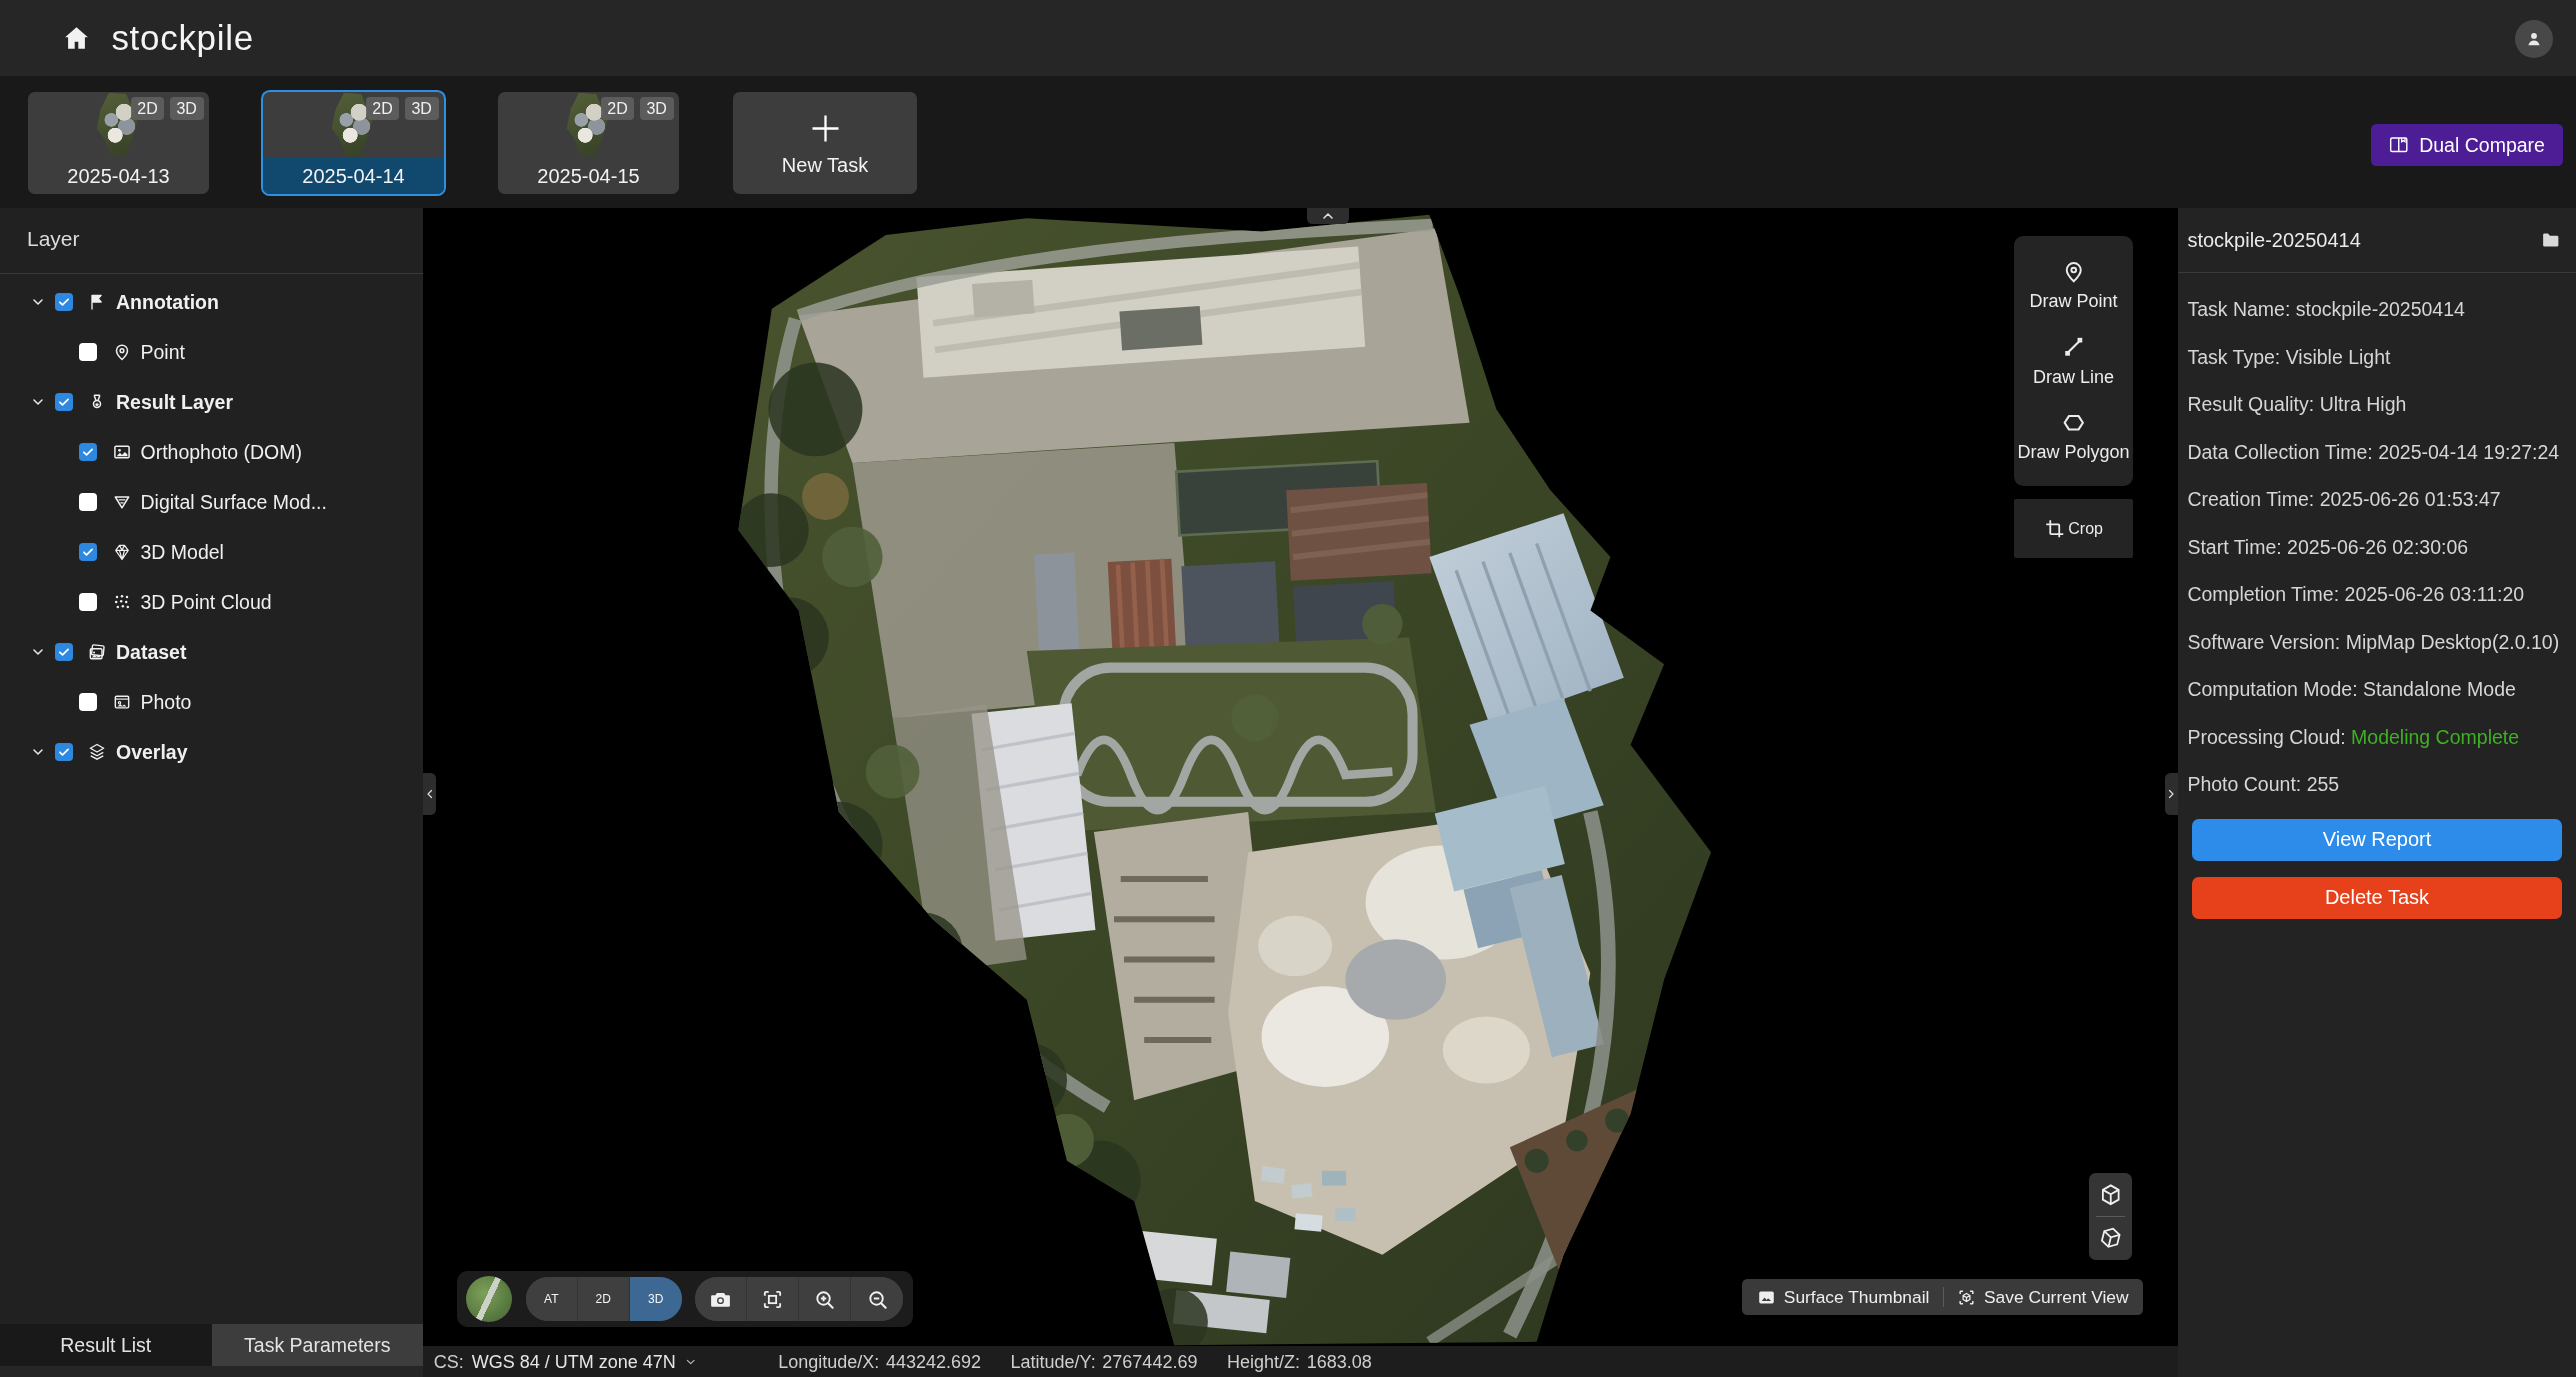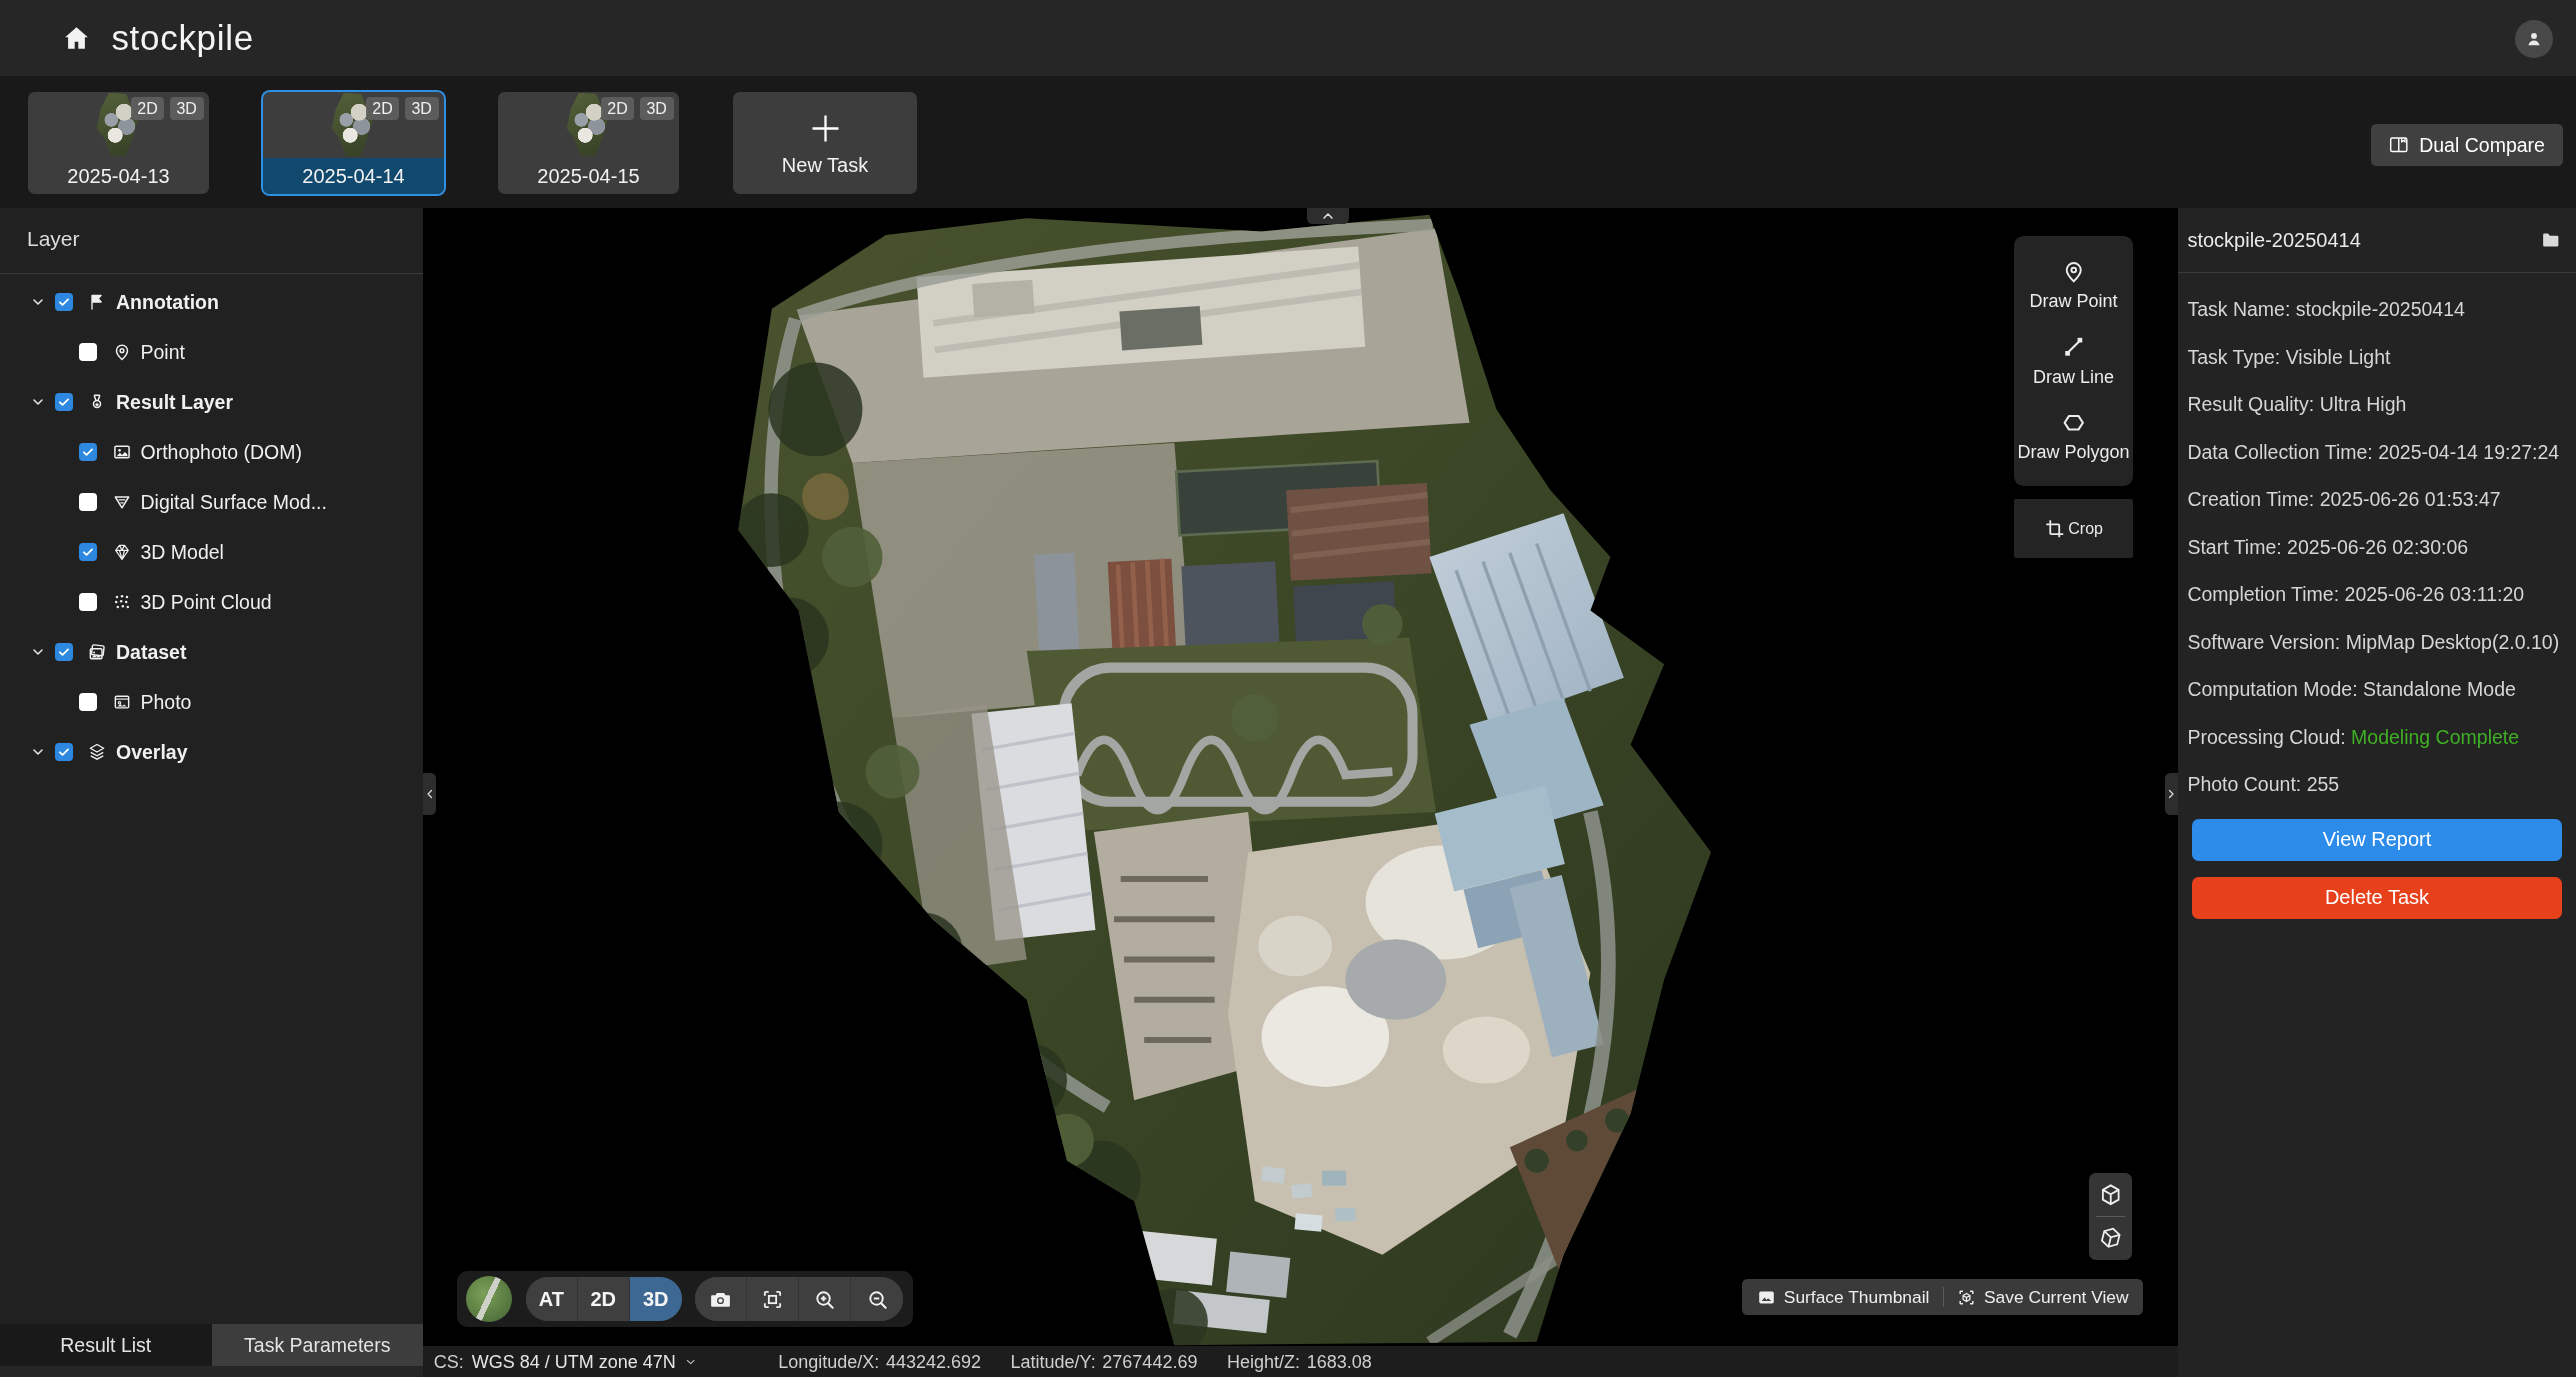--- a/index.html
+++ b/index.html
@@ -31,21 +31,21 @@
       radial-gradient(circle at 38% 42%, #9aa0a8 0 12%, rgba(0,0,0,0) 13%),
       linear-gradient(160deg,#55603a 0%,#465230 45%,#333d24 100%);
     clip-path:polygon(35% 0,62% 2%,68% 16%,80% 42%,72% 70%,60% 100%,38% 98%,28% 72%,16% 56%,22% 26%);}
   .badges{position:absolute;top:5.4px;right:5.4px;display:flex;gap:5.4px;}
   .badge{background:rgba(95,95,95,.9);color:#f0f0f0;font-size:16px;line-height:1;padding:3.4px 6.7px;border-radius:4px;}
   .card-date{height:36px;display:flex;align-items:center;justify-content:center;font-size:20px;color:#f2f2f2;}
   .task-card.selected .card-date{background:#11486e;}
   .new-task{width:184px;height:102px;background:#3d3d3d;border-radius:6.7px;display:flex;flex-direction:column;align-items:center;justify-content:center;gap:6.7px;color:#fff;}
   .new-task svg{width:39px;height:39px;}
   .new-task .nt-label{font-size:20px;color:#f2f2f2;}
-  .dual-compare{position:absolute;right:13.4px;top:48px;width:192px;height:42px;background:#404040;border:none;border-radius:5.4px;color:#fff;font-size:19.5px;font-family:inherit;display:flex;align-items:center;justify-content:center;gap:9.4px;}
+  .dual-compare{position:absolute;right:13.4px;top:48px;width:192px;height:42px;background:#4c1d95;border:none;border-radius:5.4px;color:#fff;font-size:19.5px;font-family:inherit;display:flex;align-items:center;justify-content:center;gap:9.4px;}
   .dual-compare svg{width:21.5px;height:21.5px;}
 
   
   .layer-panel{position:absolute;left:0;top:208px;width:423px;bottom:0;background:#212121;}
   .panel-title{position:absolute;top:19px;left:27px;font-size:21px;color:#dcdcdc;}
   .lp-divider{position:absolute;top:65px;left:0;right:0;height:0.7px;background:#3b3b3b;}
   #layer-tree{position:absolute;top:69px;left:0;right:0;}
   .trow{height:50px;display:flex;align-items:center;padding-left:29.5px;font-size:19.5px;color:#f0f0f0;}
   .trow.child{padding-left:54px;}
   .chev{width:25px;display:flex;align-items:center;color:#e6e6e6;}
@@ -76,21 +76,21 @@
   .tool{display:flex;flex-direction:column;align-items:center;gap:6.7px;color:#ececec;font-size:18px;}
   .tool svg{width:25.5px;height:25.5px;}
   .crop-tool{position:absolute;left:1591px;top:291px;width:119px;height:59px;background:#242424;border-radius:2px;box-shadow:0 0 13.4px rgba(0,0,0,.6);display:flex;flex-direction:row;align-items:center;justify-content:center;gap:2.7px;color:#ececec;font-size:16px;}
   .crop-tool svg{width:21.5px;height:21.5px;}
 
   .view-toolbar{position:absolute;left:34px;top:1063px;height:56px;background:rgba(32,32,32,.88);border-radius:10.7px;display:flex;align-items:center;gap:13.4px;padding:0 9.4px;}
   .orb{width:46px;height:46px;border-radius:50%;flex:none;
     background:linear-gradient(115deg, rgba(0,0,0,0) 44%, #ced1c7 44% 54%, rgba(0,0,0,0) 54%),
     radial-gradient(circle at 40% 38%, #7da05a, #587a40 62%, #46603a 100%);}
   .seg-group{display:flex;border-radius:22px;overflow:hidden;background:#3f3f3f;height:44px;}
-  .seg{width:52px;height:44px;display:flex;align-items:center;justify-content:center;font-size:20px;font-weight:700;color:#f5f5f5;background:#3f3f3f;border:none;font-family:inherit;border-right:1.3px solid #333;}
+  .seg{width:52px;height:44px;display:flex;align-items:center;justify-content:center;font-size:12px;font-weight:400;color:#f5f5f5;background:#3f3f3f;border:none;font-family:inherit;border-right:1.3px solid #333;}
   .seg:last-child{border-right:none;}
   .seg.active{background:#3d6894;}
   .seg svg{width:23px;height:23px;color:#f0f0f0;}
 
   .cube-switch{position:absolute;left:1666px;top:965px;width:43px;height:87px;background:rgba(58,58,58,.92);border-radius:6.7px;display:flex;flex-direction:column;align-items:center;}
   .cube-btn{width:43px;height:43px;display:flex;align-items:center;justify-content:center;color:#f0f0f0;}
   .cube-btn svg{width:25.5px;height:25.5px;}
   .cube-div{width:29.5px;height:0.7px;background:#5a5a5a;}
 
   .capture-pill{position:absolute;left:1319px;top:1071px;height:36px;background:rgba(63,63,63,.92);border-radius:5.4px;display:flex;align-items:center;padding:0 14.8px;font-size:17.4px;color:#eeeeee;}

